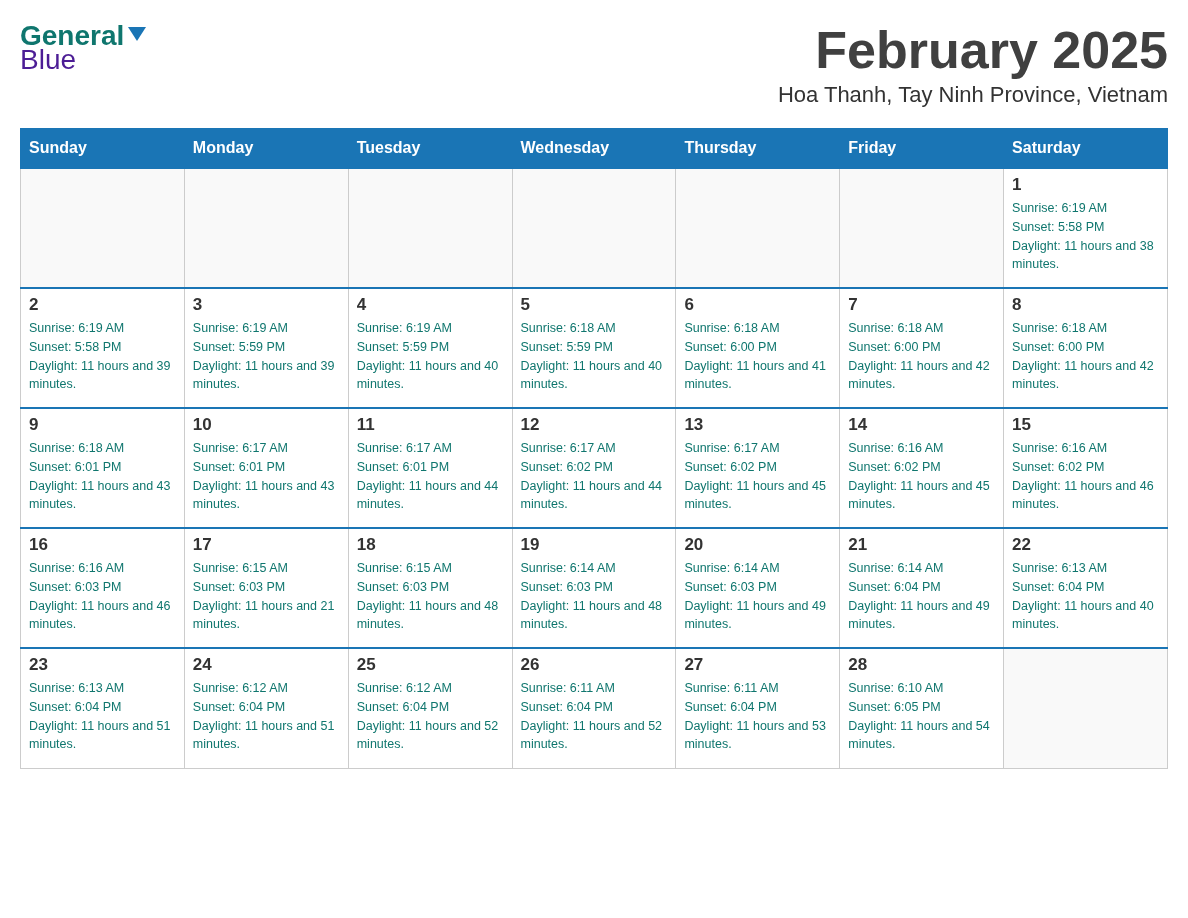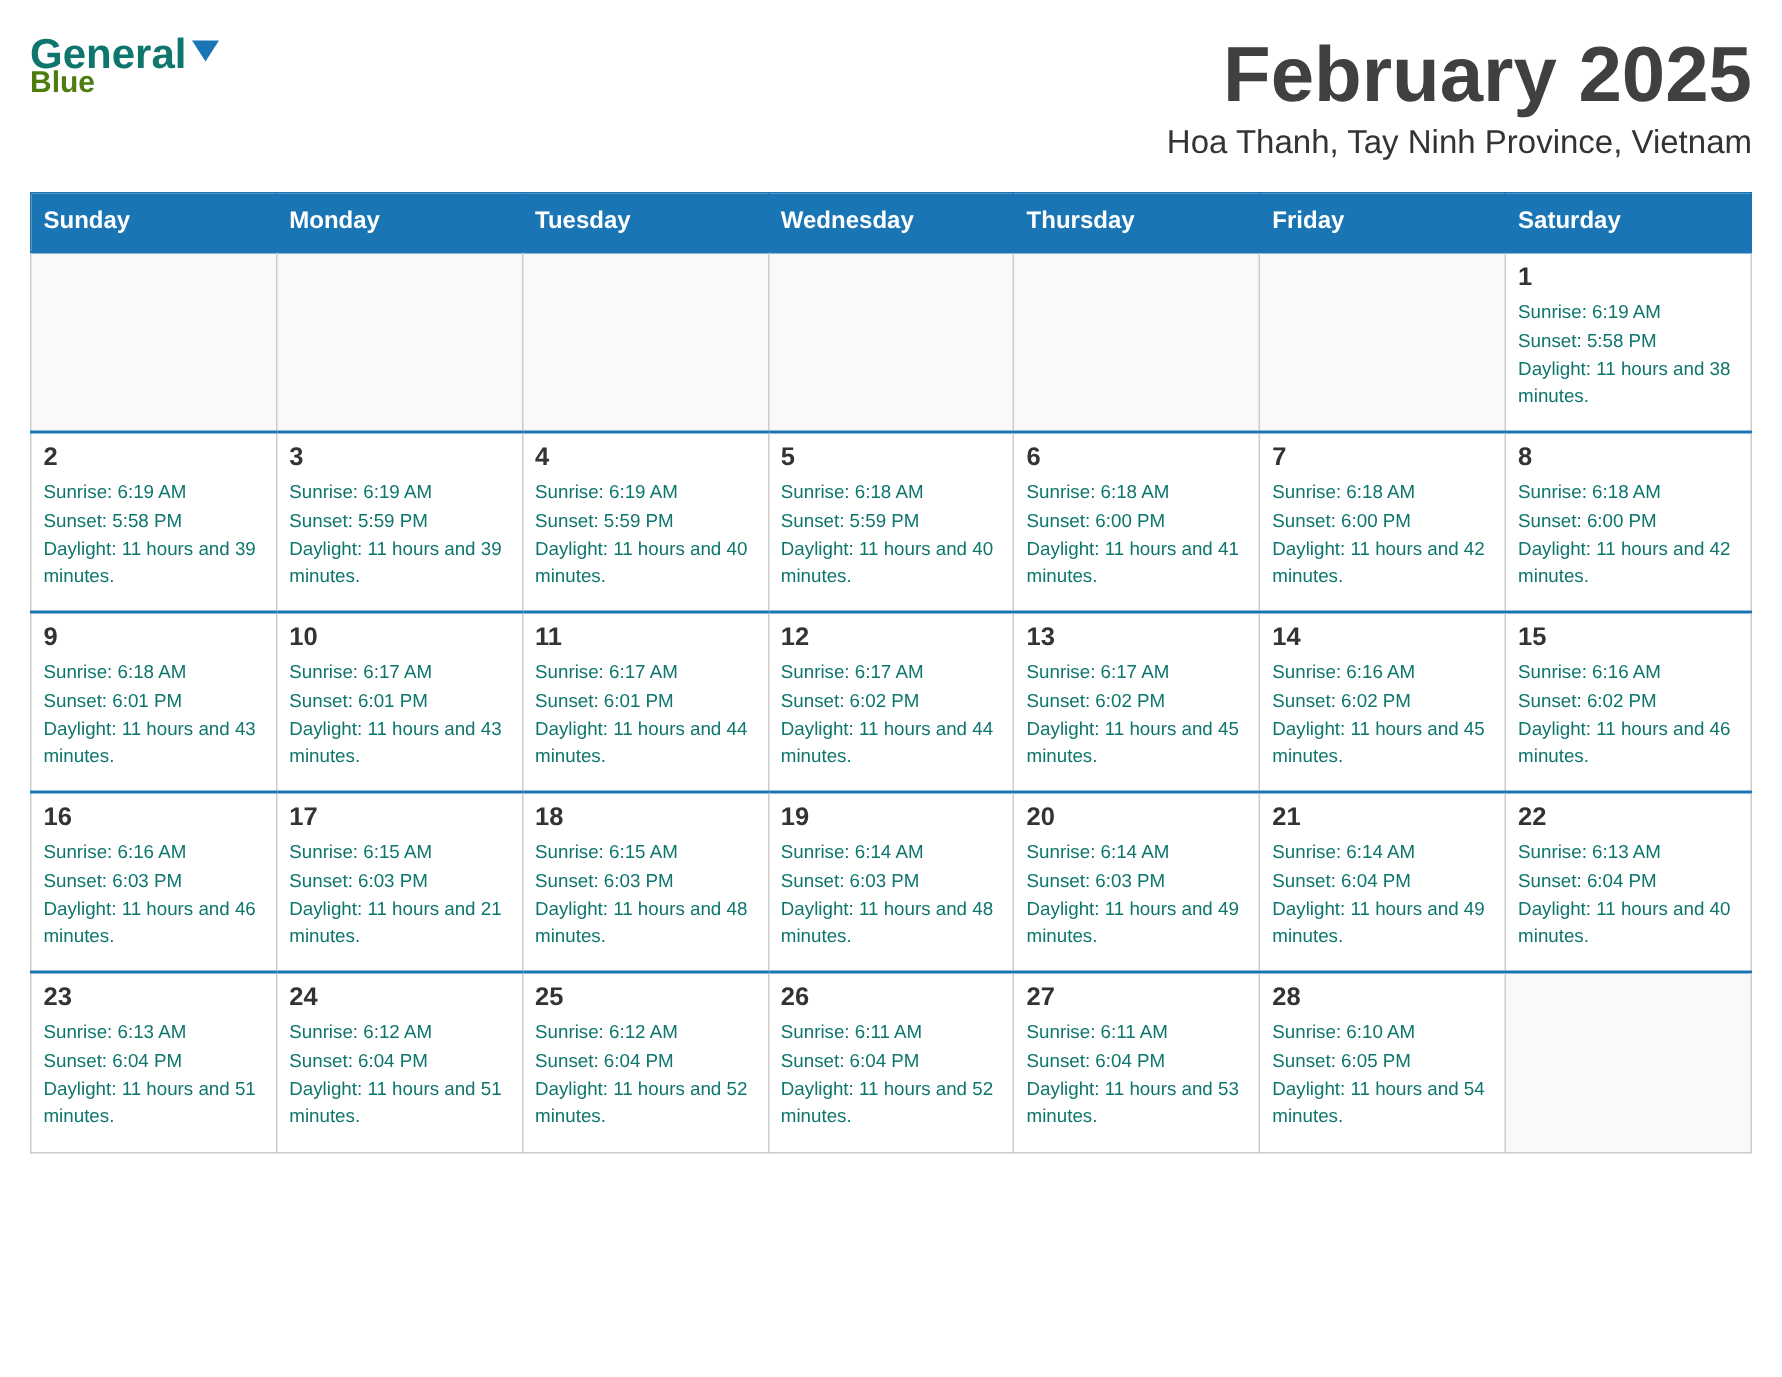--- a/index.html
+++ b/index.html
@@ -21,23 +21,23 @@
       flex-direction: column;
       align-items: flex-start;
     }
     .logo-general {
       font-size: 28px;
       font-weight: bold;
       color: #0f766e;
       letter-spacing: 0;
     }
     .logo-blue {
-      font-size: 20px;
-      font-weight: bold;
-      color: #4d7c0f;
+      font-size: 28px;
+      font-weight: normal;
+      color: #4c1d95;
       margin-top: -8px;
     }
     .title-area {
       text-align: right;
     }
     .main-title {
       font-size: 52px;
       font-weight: bold;
       color: #404040;
     }

